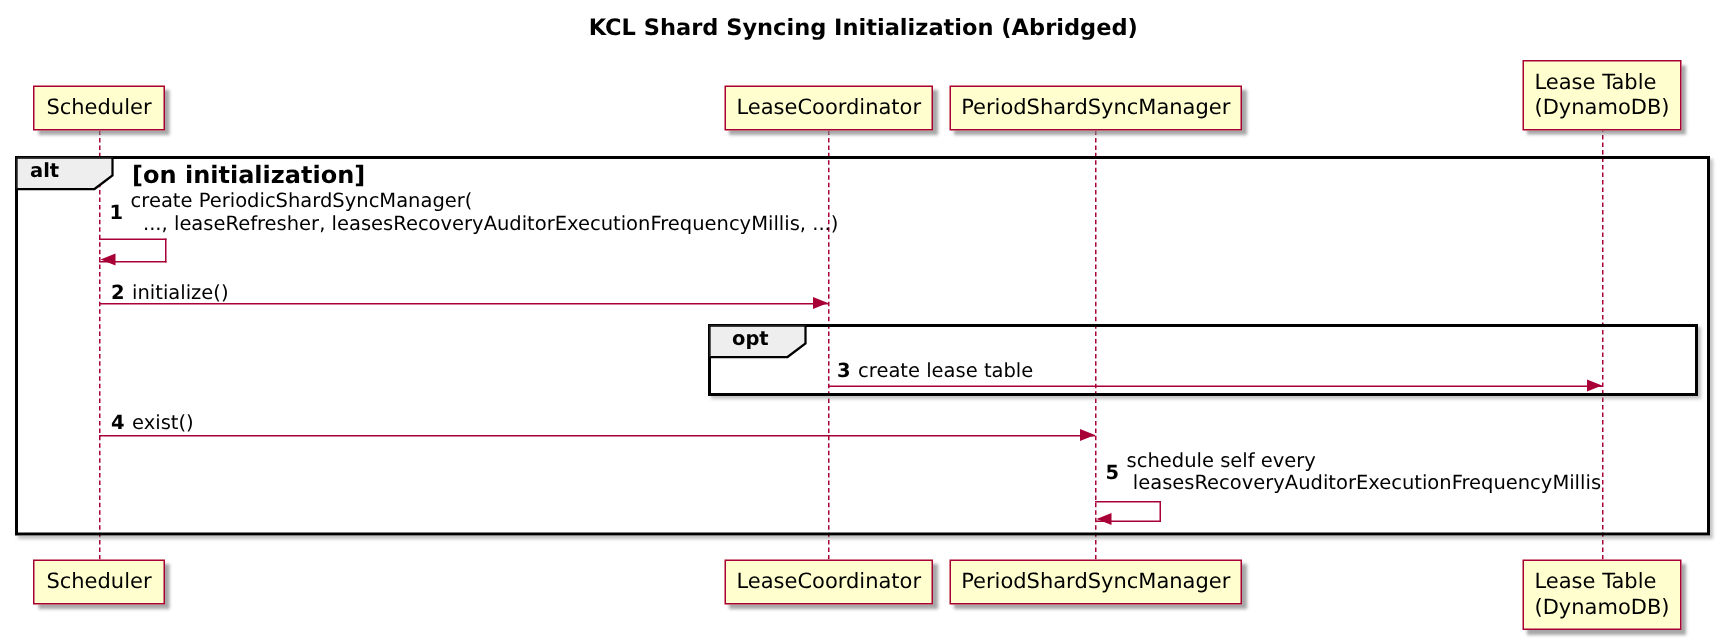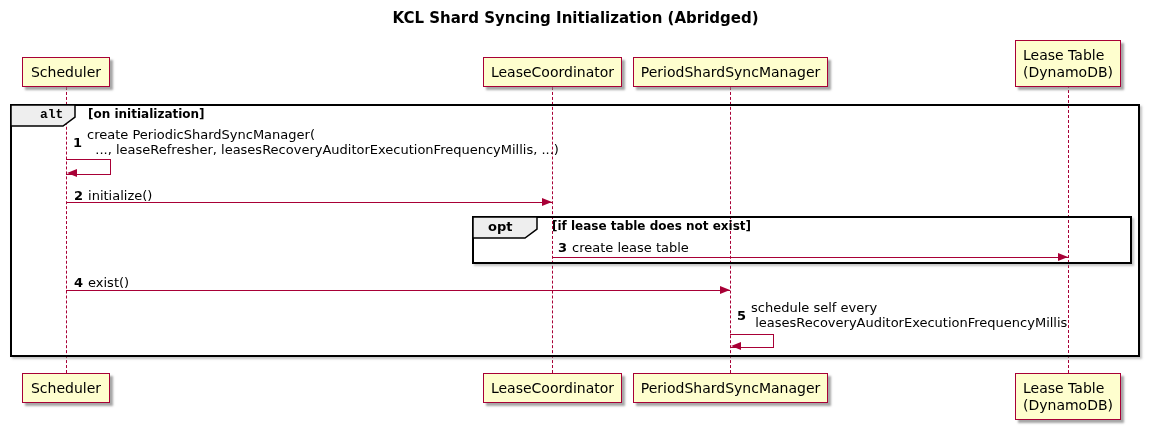--- a/index.html
+++ b/index.html
@@ -47,21 +47,21 @@
   }
   .frame-label-svg { position: absolute; }
   .frame-operator {
     position: absolute;
     font-size: 13px;
     font-weight: bold;
     color: #000;
   }
   .frame-guard {
     position: absolute;
-    font-size: 12px;
+    font-size: 16px;
     font-weight: bold;
     color: #000;
   }
   .msg-label {
     position: absolute;
     display: flex;
     align-items: center;
     gap: 5px;
     font-size: 13px;
     color: #000;
@@ -110,21 +110,21 @@
   <div class="participant" style="left:22px; top:57px; width:88px; height:30px;">Scheduler</div>
   <div class="participant" style="left:483px; top:57px; width:139px; height:30px;">LeaseCoordinator</div>
   <div class="participant" style="left:633px; top:57px; width:195px; height:30px;">PeriodShardSyncManager</div>
   <div class="participant" style="left:1015px; top:40px; width:106px; height:47px;">Lease Table
 (DynamoDB)</div>
 
   <div class="frame" style="left:10px; top:104px; width:1130px; height:253px;"></div>
   <svg class="frame-label-svg" style="left:11px; top:105px;" width="70" height="23">
     <polygon points="0,0 64,0 64,12 52,21 0,21" fill="#EEEEEE" stroke="#000000" stroke-width="1.5"></polygon>
   </svg>
-  <span class="frame-operator" style="left:40px; top:107px;font-family:Liberation Mono, monospace;">alt</span>
+  <span class="frame-operator" style="left:20px; top:107px;">alt</span>
   <span class="frame-guard" style="left:88px; top:107px;">[on initialization]</span>
 
   <div class="msg-label" style="left:73px; top:127px;">
     <span class="msg-num">1</span>
     <span class="msg-text">create PeriodicShardSyncManager(
 &nbsp;&nbsp;..., leaseRefresher, leasesRecoveryAuditorExecutionFrequencyMillis, ...)</span>
   </div>
   <div class="self-loop" style="left:66px; top:159px; width:45px; height:16px;"></div>
   <div class="ah-left" style="left:67px; top:169px;"></div>
 
@@ -133,21 +133,20 @@
     <span class="msg-text">initialize()</span>
   </div>
   <div class="msg-line" style="left:66px; top:202px; width:486px;"></div>
   <div class="ah-right" style="left:542px; top:198px;"></div>
 
   <div class="frame" style="left:472px; top:216px; width:660px; height:48px;"></div>
   <svg class="frame-label-svg" style="left:473px; top:217px;" width="70" height="23">
     <polygon points="0,0 64,0 64,12 52,21 0,21" fill="#EEEEEE" stroke="#000000" stroke-width="1.5"></polygon>
   </svg>
   <span class="frame-operator" style="left:488px; top:219px;">opt</span>
-  <span class="frame-guard" style="left:552px; top:219px;">[if lease table does not exist]</span>
 
   <div class="msg-label" style="left:558px; top:240px;">
     <span class="msg-num">3</span>
     <span class="msg-text">create lease table</span>
   </div>
   <div class="msg-line" style="left:552px; top:257px; width:516px;"></div>
   <div class="ah-right" style="left:1058px; top:253px;"></div>
 
   <div class="msg-label" style="left:74px; top:275px;">
     <span class="msg-num">4</span>

